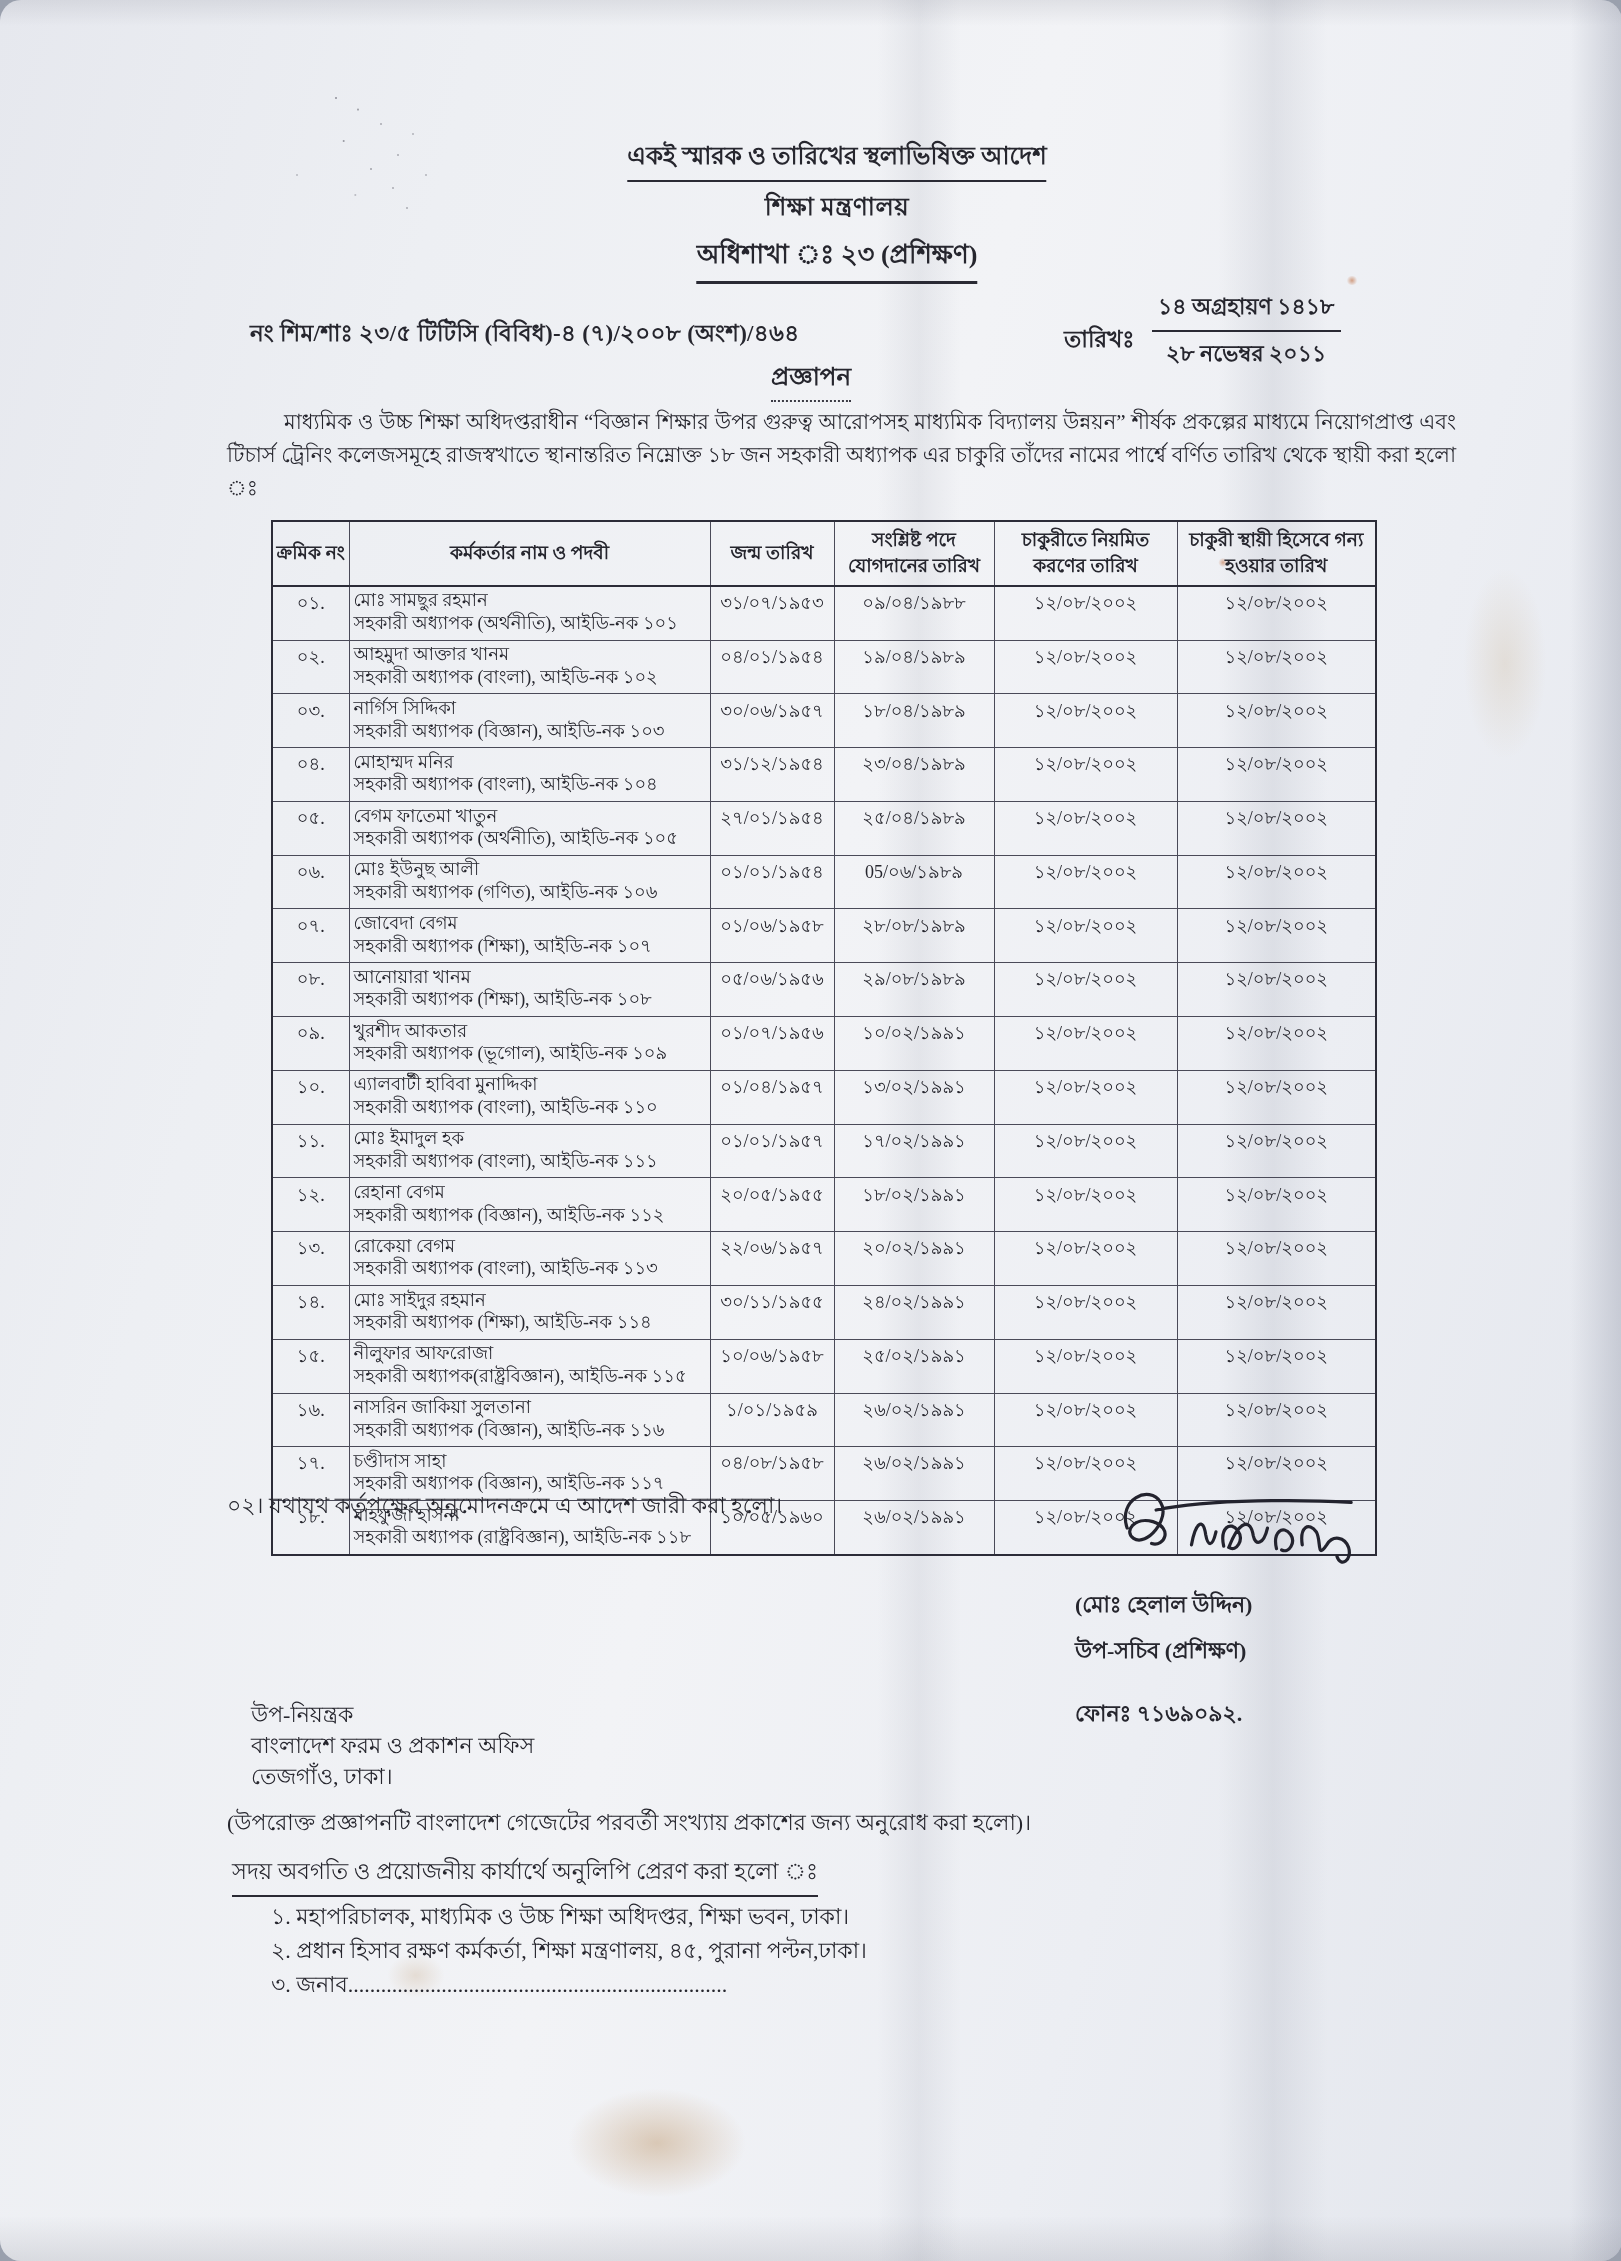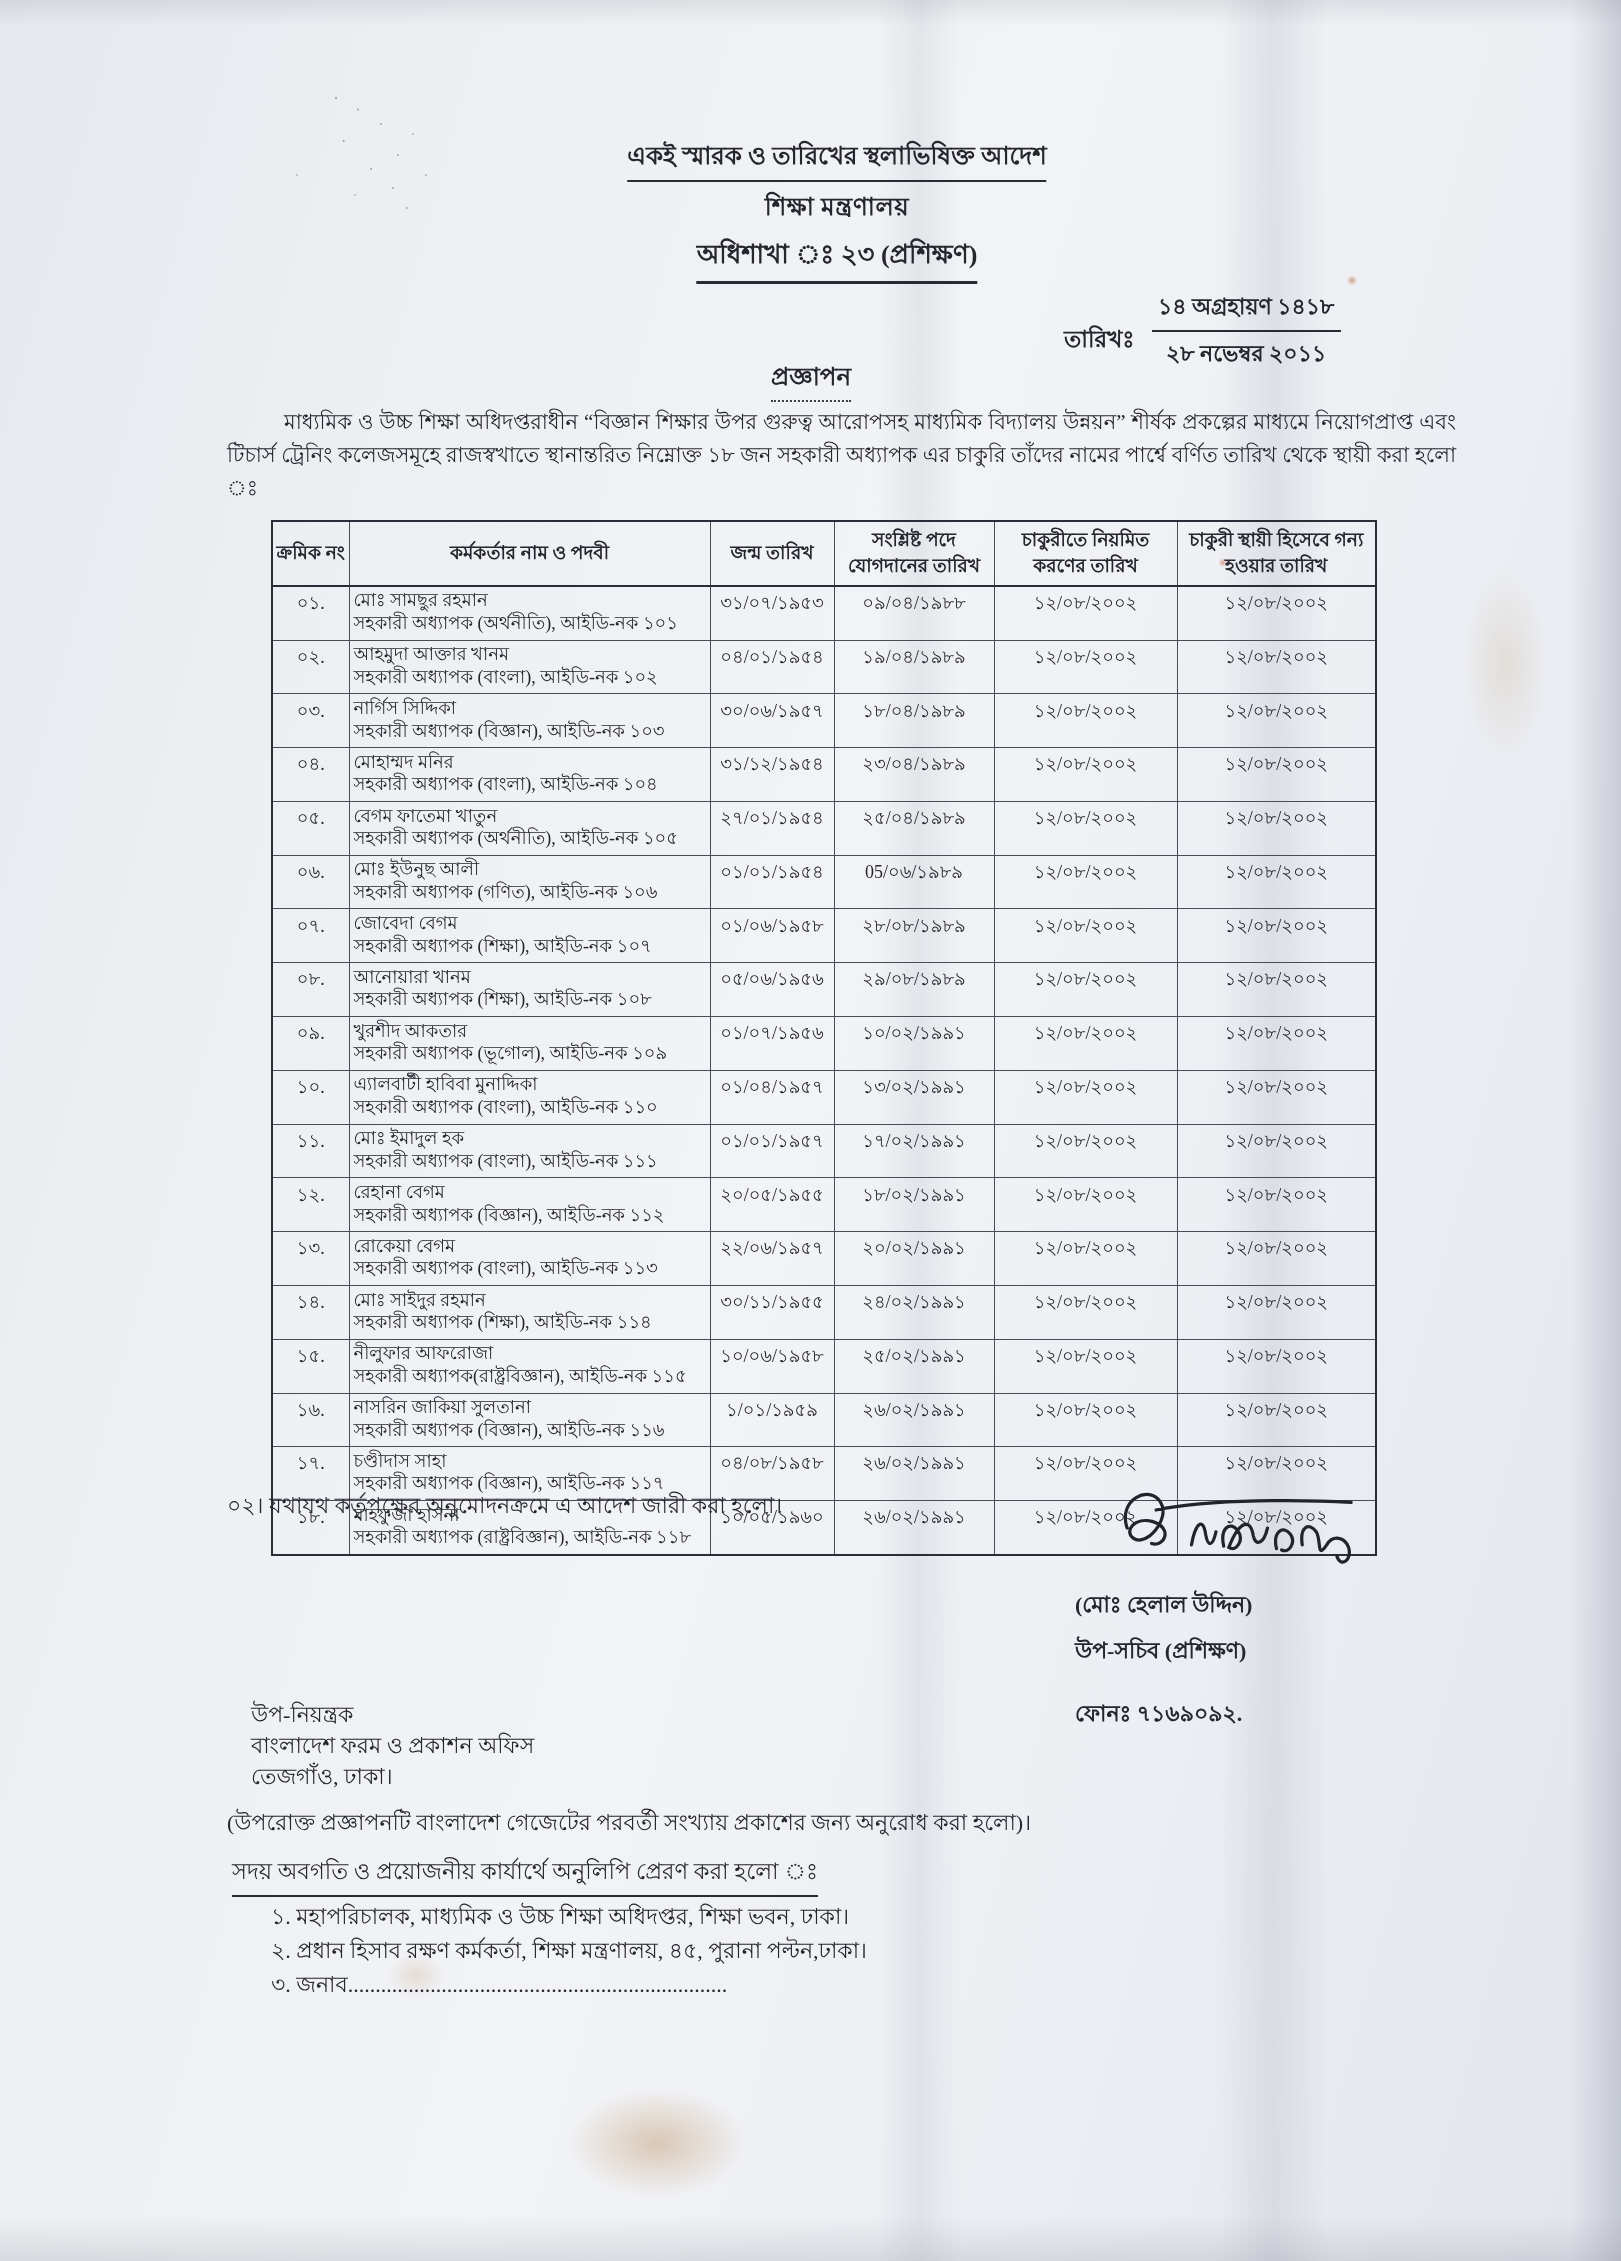--- a/index.html
+++ b/index.html
@@ -5,20 +5,21 @@
   html,body{margin:0;padding:0;}
   body{background:#9aa0ad;}
   .page{
     position:relative;
     width:1622px;height:2261px;
     margin:0 auto;
     background:linear-gradient(105deg,#e6e8ee 0%,#edeff3 22%,#f2f3f6 48%,#eceef3 72%,#e2e5ec 100%);
     font-family:"Liberation Serif","DejaVu Serif",serif;
     color:#26262e;
     overflow:hidden;
+    border-radius:21px;
   }
   
   .fold{position:absolute;top:0;height:100%;pointer-events:none;}
   .fold-a{left:877px;width:84px;background:linear-gradient(90deg,transparent,rgba(128,133,150,.12),transparent);}
   .fold-b{left:1218px;width:110px;background:linear-gradient(90deg,transparent,rgba(124,130,148,.15),transparent);}
   .edge-right{position:absolute;top:0;right:0;width:52px;height:100%;background:linear-gradient(90deg,transparent,rgba(108,114,136,.26));pointer-events:none;}
   .edge-bottom{position:absolute;left:0;bottom:0;width:100%;height:45px;background:linear-gradient(180deg,transparent,rgba(116,118,132,.18));pointer-events:none;}
   .edge-top{position:absolute;left:0;top:0;width:100%;height:26px;background:linear-gradient(0deg,transparent,rgba(116,118,132,.15));pointer-events:none;}
   .stain{position:absolute;pointer-events:none;border-radius:50%;}
   .stain-1{left:567px;top:2088px;width:180px;height:110px;background:radial-gradient(ellipse at center,rgba(168,112,48,.32),rgba(168,112,48,0) 70%);}
@@ -92,20 +93,21 @@
   <div class="stain dot-rust-1"></div>
   <div class="stain dot-rust-2"></div>
   <div class="specks"></div>
 
   <div class="abs hdr">
     <div><span class="hdr-order">একই স্মারক ও তারিখের স্থলাভিষিক্ত আদেশ</span></div>
     <div class="hdr-min">শিক্ষা মন্ত্রণালয়</div>
     <div><span class="hdr-sec">অধিশাখা ঃ ২৩ (প্রশিক্ষণ)</span></div>
   </div>
 
+  <div class="abs memo">নং শিম/শাঃ ২৩/৫ টিটিসি (বিবিধ)-৪ (৭)/২০০৮ (অংশ)/৪৬৪</div>
   <div class="abs dateblock">
     <div class="date-label">তারিখঃ</div>
     <div class="date-frac">
       <div class="date-top">১৪ অগ্রহায়ণ ১৪১৮</div>
       <div class="date-bot">২৮ নভেম্বর ২০১১</div>
     </div>
   </div>
 
   <div class="abs notif">প্রজ্ঞাপন</div>
 

